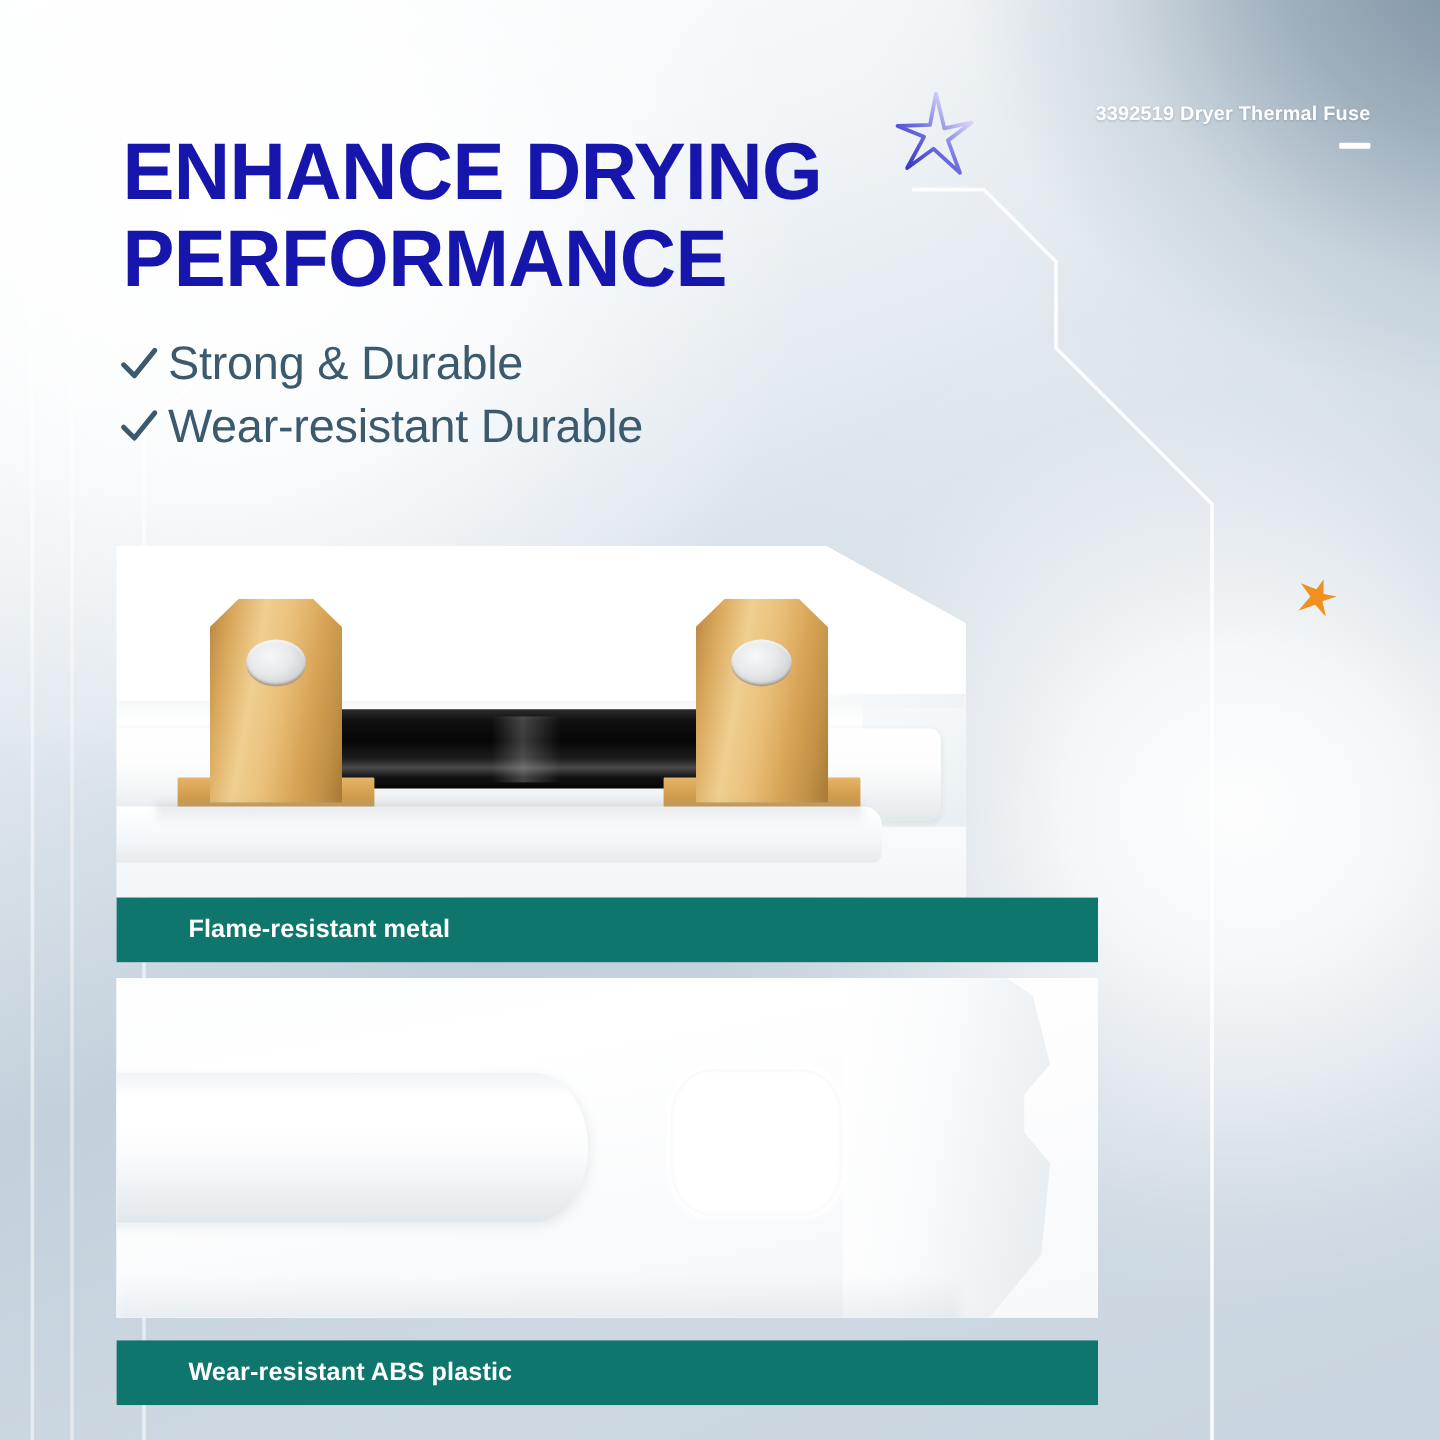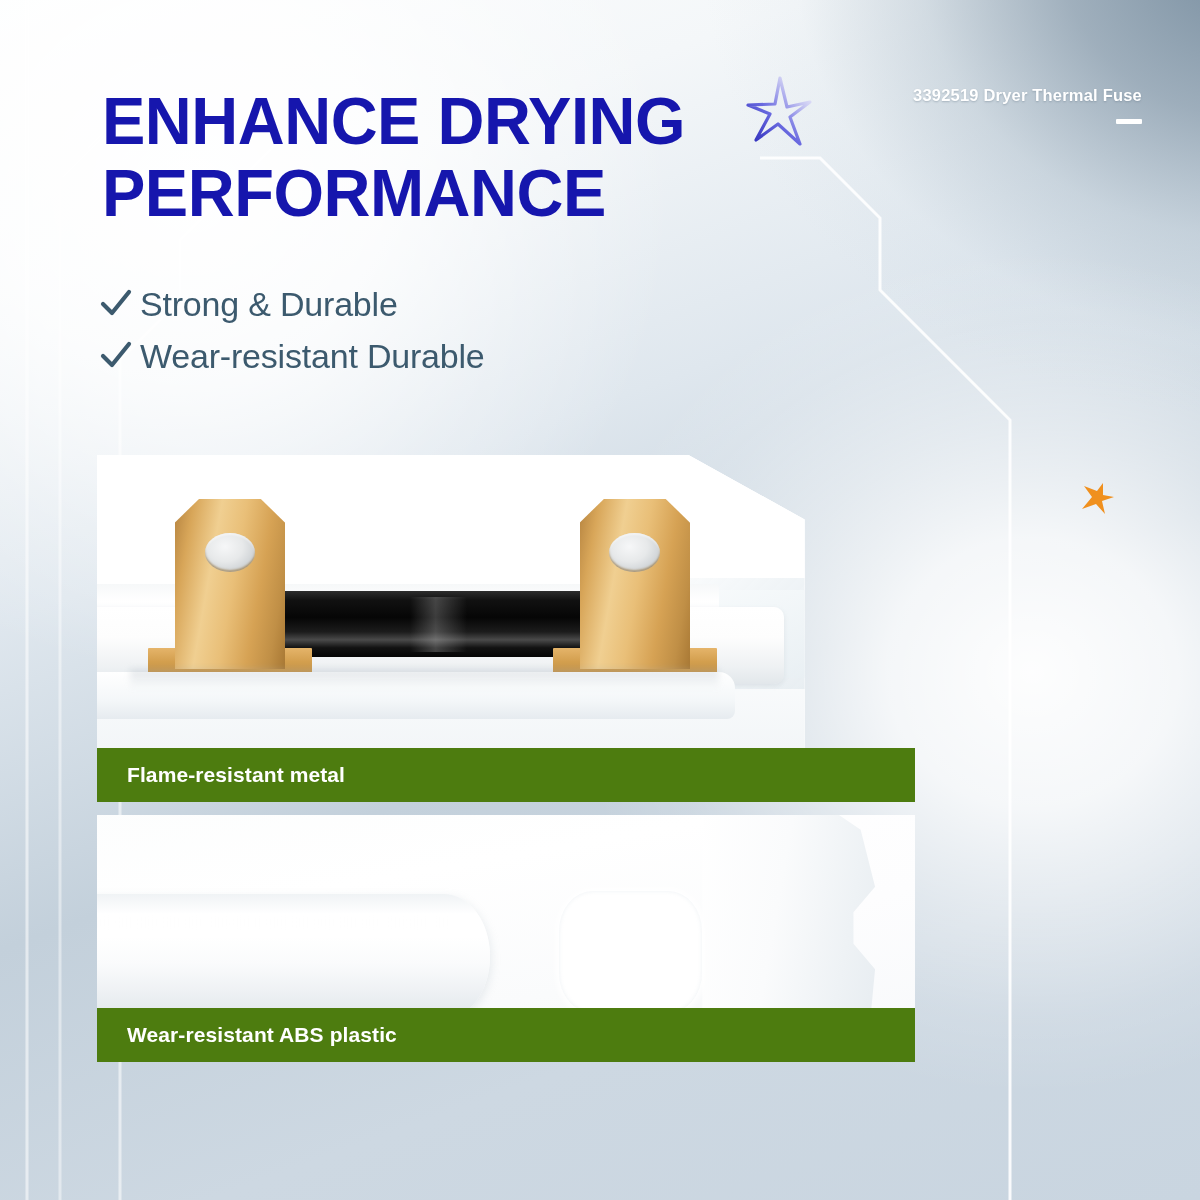--- a/index.html
+++ b/index.html
@@ -87,21 +87,21 @@
     background: #ffffff;
     margin-left: auto;
     margin-top: 14px;
     border-radius: 1px;
   }
 
   
   .headline {
     position: absolute;
     left: 102px;
-    top: 85px;
+    top: 108px;
     width: 700px;
   }
   .headline .line {
     color: #1616ad;
     font-family: "Liberation Sans", sans-serif;
     font-weight: 700;
     font-size: 67px;
     line-height: 72px;
     letter-spacing: -0.5px;
     transform: scaleX(0.97);
@@ -129,21 +129,21 @@
     height: 52px;
   }
   .feature-check {
     width: 40px;
     flex: 0 0 40px;
     display: flex;
     align-items: center;
   }
   .feature-text {
     color: #3c5a6e;
-    font-size: 34px;
+    font-size: 39px;
     font-weight: 400;
     line-height: 40px;
     white-space: nowrap;
     letter-spacing: -0.2px;
   }
 
   
   .panel { position: absolute; overflow: hidden; }
 
   .panel-photo {
@@ -155,32 +155,33 @@
     background: #ffffff;
   }
 
   .panel-1 { left: 97px; top: 455px; width: 818px; height: 347px; }
   .panel-1 .panel-photo {
     height: 293px;
     -webkit-clip-path: polygon(0 0, 100% 0, 100% 28%, 76.5% 28%, 76.5% 100%, 0 100%);
     clip-path: polygon(0 0, 72.3% 0, 86.5% 22%, 86.5% 100%, 0 100%);
   }
 
-  .panel-2 { left: 97px; top: 815px; width: 818px; height: 247px; text-align: right; }
+  .panel-2 { left: 97px; top: 815px; width: 818px; height: 356px; text-align: right; }
   .panel-2 .panel-photo { height: 283px; }
 
   .caption-bar {
     position: absolute;
     left: 0;
     bottom: 0;
     width: 100%;
     height: 54px;
-    background: #4d7c0f;
+    background: #0f766e;
     display: flex;
     align-items: center;
+    padding-left: 30px;
   }
   .caption-text {
     color: #ffffff;
     font-size: 21px;
     font-weight: 700;
     letter-spacing: 0.1px;
     padding-left: 30px;
     white-space: nowrap;
   }
 

